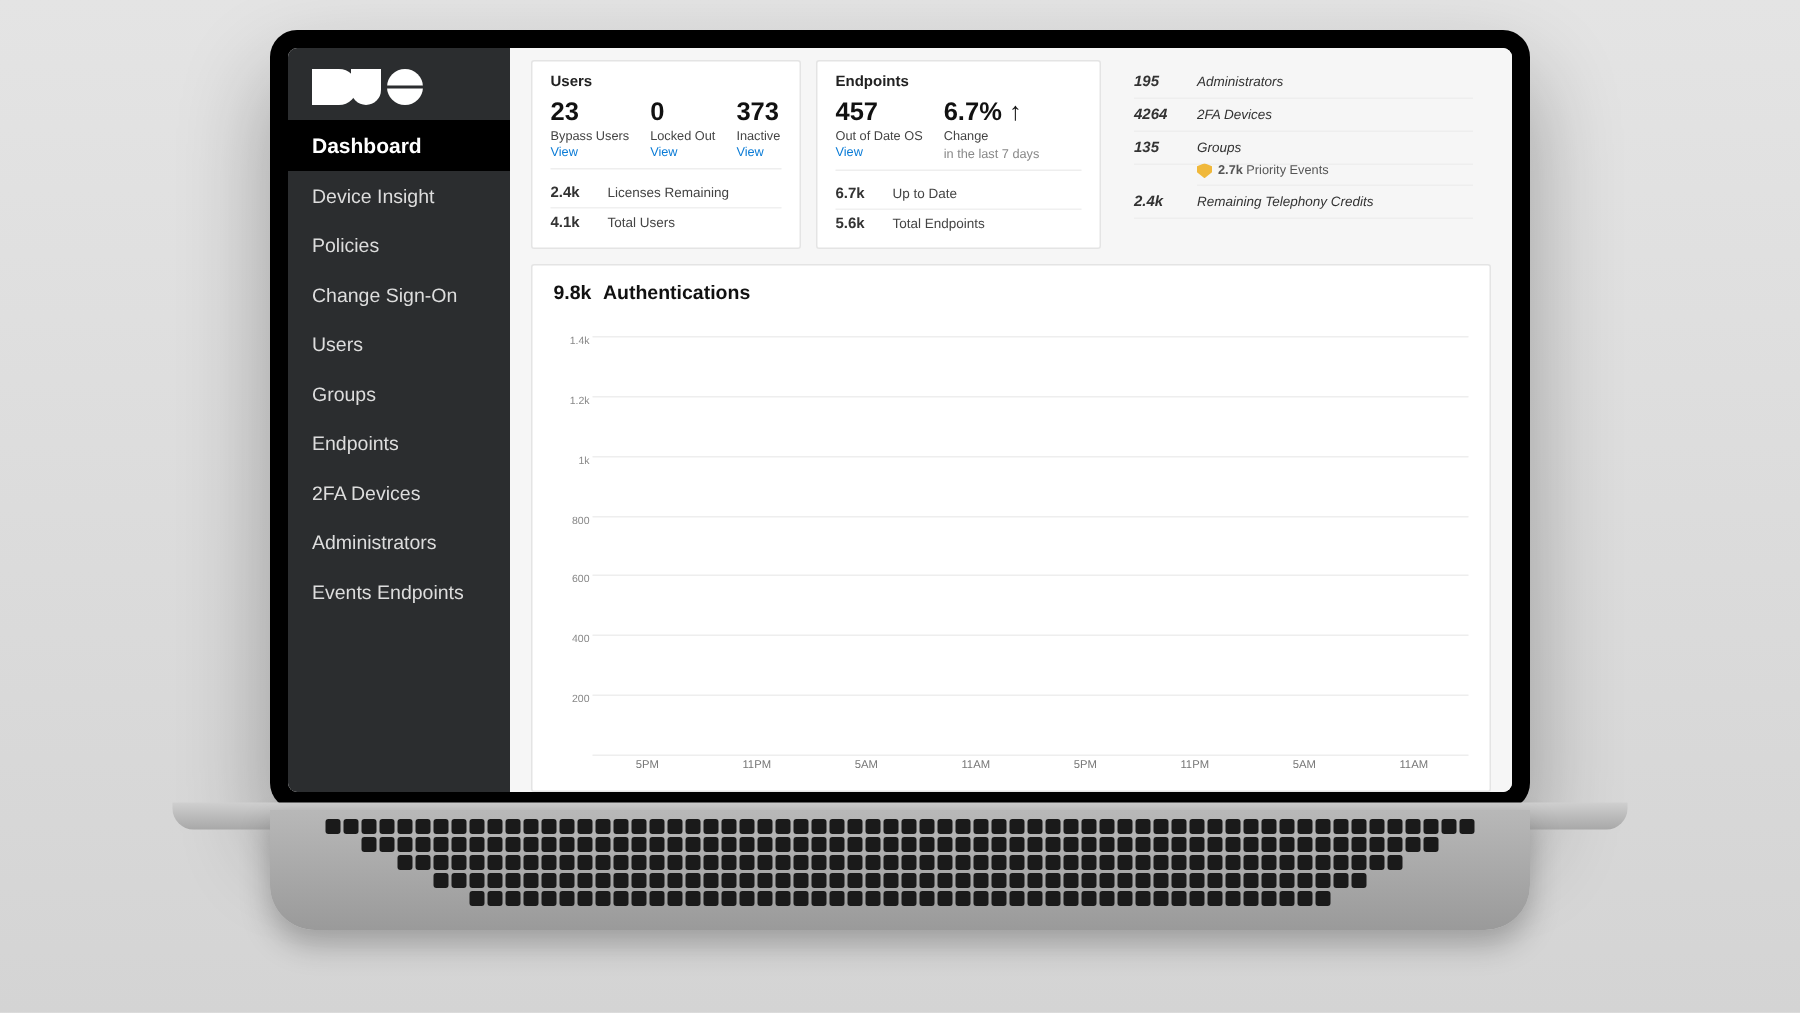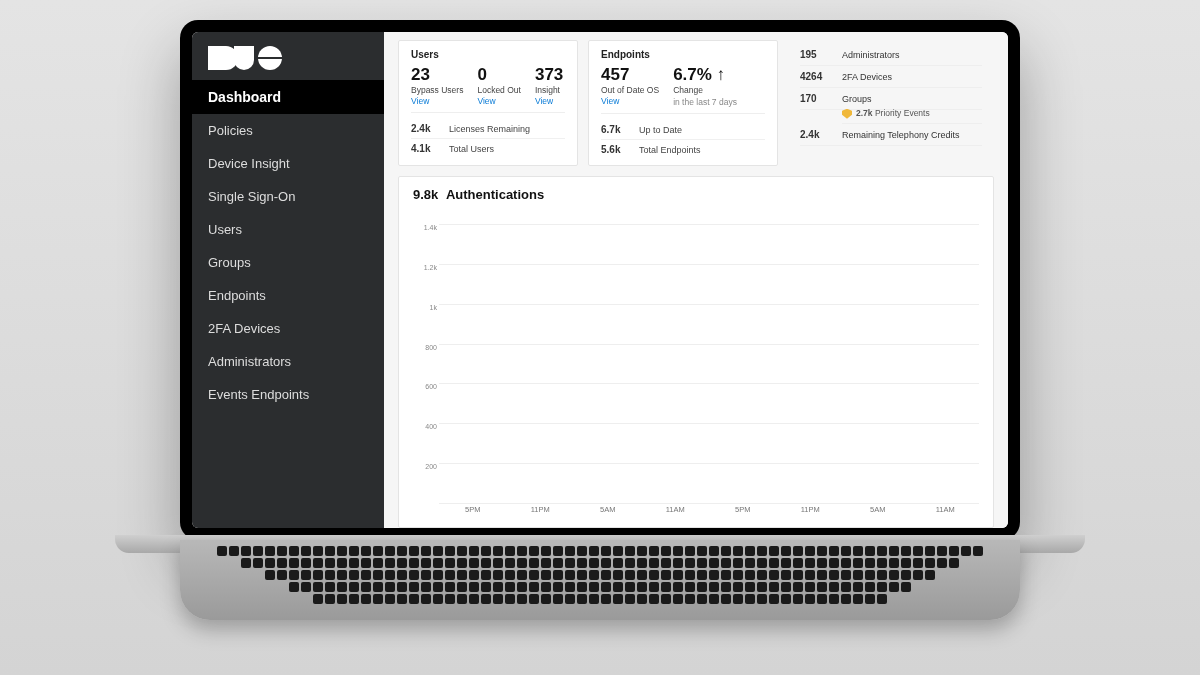--- a/index.html
+++ b/index.html
@@ -8,21 +8,21 @@
   
   .stage { position: relative; width: 1200px; height: 675px; background: linear-gradient(#e4e4e4,#d4d4d4); }
   .laptop { position: absolute; left: 180px; top: 20px; width: 840px; height: 520px; background: #000; border-radius: 18px; padding: 12px; box-shadow: 0 30px 60px rgba(0,0,0,.3); }
   .screen { width: 100%; height: 100%; background: #f5f5f5; border-radius: 6px; overflow: hidden; display: flex; }
   .keyboardbase { position: absolute; left: 115px; top: 535px; width: 970px; height: 18px; background: linear-gradient(#cfcfcf,#a8a8a8); border-radius: 0 0 14px 14px; }
   .keyboard { position: absolute; left: 180px; top: 540px; width: 840px; height: 80px; background: linear-gradient(#b8b8b8,#9a9a9a); border-radius: 0 0 30px 30px; box-shadow: 0 10px 20px rgba(0,0,0,.25); display:flex; flex-direction:column; align-items:center; justify-content:flex-start; padding-top:6px; gap:2px;}
   .krow { display:flex; gap:2px; }
   .key { width: 10px; height: 10px; background: #1a1a1a; border-radius:2px; }
 
   
-  .sidebar { width: 192px; background: #2b2d2f; color: #e8e8e8; flex: none; display:flex; flex-direction:column; }
+  .sidebar { width: 148px; background: #2b2d2f; color: #e8e8e8; flex: none; display:flex; flex-direction:column; }
   .logo { padding: 14px 16px 10px; }
   .logo svg { display:block; }
   .nav { display:flex; flex-direction:column; }
   .nav-item { padding: 9px 16px; font-size: 13px; cursor: pointer; color:#ddd; }
   .nav-item.active { background:#000; color:#fff; font-weight:700; font-size:14px; }
 
   .main { flex:1; background:#f6f6f6; overflow:hidden; display:flex; flex-direction:column; }
   .cards { display:flex; gap:0; padding: 8px 14px 0; }
   .card { background:#fff; border:1px solid #e4e4e4; border-radius:2px; padding:8px 12px 6px; font-size:10px; color:#333;}
   .card.users { width: 180px; margin-right:10px;}
@@ -31,21 +31,21 @@
   .card-title { font-size:10px; font-weight:700; color:#222; margin-bottom:6px; }
   .metrics-row { display:flex; gap:14px; border-bottom:1px solid #eee; padding-bottom:6px; margin-bottom:6px;}
   .metric { display:flex; flex-direction:column; }
   .metric .val { font-size:17px; font-weight:700; color:#111; line-height:1; }
   .metric .lbl { font-size:8.5px; color:#444; margin-top:2px;}
   .metric .view { font-size:8.5px; color:#0a7bd6; margin-top:1px; cursor:pointer;}
   .srow { display:flex; align-items:baseline; gap:6px; padding:4px 0; border-bottom:1px solid #f0f0f0;}
   .srow:last-child{border-bottom:none;}
   .srow .sv { font-weight:700; font-size:10px; width:32px;}
   .srow .sl { font-size:9px; color:#444;}
-  .side-row { display:flex; align-items:baseline; gap:8px; padding:5px 0; border-bottom:1px solid #eee;}
+  .side-row { display:flex; align-items:baseline; gap:8px; padding:5px 0; border-bottom:1px solid #eee;font-style:italic;}
   .side-row .sv{width:34px; font-weight:700; font-size:10px;}
   .side-row .sl{font-size:9px; color:#333;}
   .shield{display:inline-block;width:10px;height:10px;background:#f0b83a;border-radius:2px;clip-path:polygon(50% 0,100% 20%,100% 60%,50% 100%,0 60%,0 20%);vertical-align:middle;margin-right:4px;}
   .sub{font-size:8.5px;color:#555;margin-left:42px;margin-top:-2px;padding-bottom:4px;border-bottom:1px solid #eee;}
 
   
   .chart-wrap{background:#fff;border:1px solid #e4e4e4;margin:10px 14px 0;border-radius:2px;padding:10px 14px 6px;flex:1;display:flex;flex-direction:column;}
   .chart-title{font-size:13px;font-weight:700;color:#111;}
   .chart-sub{font-size:9px;color:#555;margin-top:3px;}
   .chart-sub b{font-weight:700;}
@@ -74,23 +74,23 @@
             <path d="M18 0 a12 12 0 0 1 0 24 z" fill="#2b2d2f"></path>
             <path d="M0 0 h18 a12 12 0 0 1 0 24 h-18 z" fill="#fff"></path>
             <rect x="26" y="0" width="20" height="14" fill="#fff"></rect>
             <path d="M26 14 a10 10 0 0 0 20 0 z" fill="#fff"></path>
             <circle cx="62" cy="12" r="12" fill="#fff"></circle>
             <rect x="50" y="11" width="24" height="2" fill="#2b2d2f"></rect>
           </svg>
         </div>
         <nav class="nav" id="nav">
             <div class="nav-item active">Dashboard</div>
+            <div class="nav-item">Device Insight</div>
             <div class="nav-item">Policies</div>
-            <div class="nav-item">Device Insight</div>
-            <div class="nav-item">Single Sign-On</div>
+            <div class="nav-item">Change Sign-On</div>
             <div class="nav-item">Users</div>
             <div class="nav-item">Groups</div>
             <div class="nav-item">Endpoints</div>
             <div class="nav-item">2FA Devices</div>
             <div class="nav-item">Administrators</div>
             <div class="nav-item">Events Endpoints</div>
           </nav>
       </aside>
 
       <main class="main">
@@ -104,21 +104,21 @@
                   <div class="lbl">Bypass Users</div>
                   <div class="view">View</div>
                 </div>
                 <div class="metric">
                   <div class="val">0</div>
                   <div class="lbl">Locked Out</div>
                   <div class="view">View</div>
                 </div>
                 <div class="metric">
                   <div class="val">373</div>
-                  <div class="lbl">Insight</div>
+                  <div class="lbl">Inactive</div>
                   <div class="view">View</div>
                 </div>
               </div>
             <div id="users-rows">
                 <div class="srow">
                   <span class="sv">2.4k</span>
                   <span class="sl">Licenses Remaining</span>
                 </div>
                 <div class="srow">
                   <span class="sv">4.1k</span>
@@ -156,21 +156,21 @@
           <div class="card side" id="side-stats">
               <div class="side-row">
                 <span class="sv">195</span>
                 <span class="sl">Administrators</span>
               </div>
               <div class="side-row">
                 <span class="sv">4264</span>
                 <span class="sl">2FA Devices</span>
               </div>
               <div class="side-row">
-                <span class="sv">170</span>
+                <span class="sv">135</span>
                 <span class="sl">Groups</span>
               </div>
               <div class="sub"><span class="shield"></span><b>2.7k</b> Priority Events</div>
               <div class="side-row">
                 <span class="sv">2.4k</span>
                 <span class="sl">Remaining Telephony Credits</span>
               </div>
             </div>
         </div>
 

